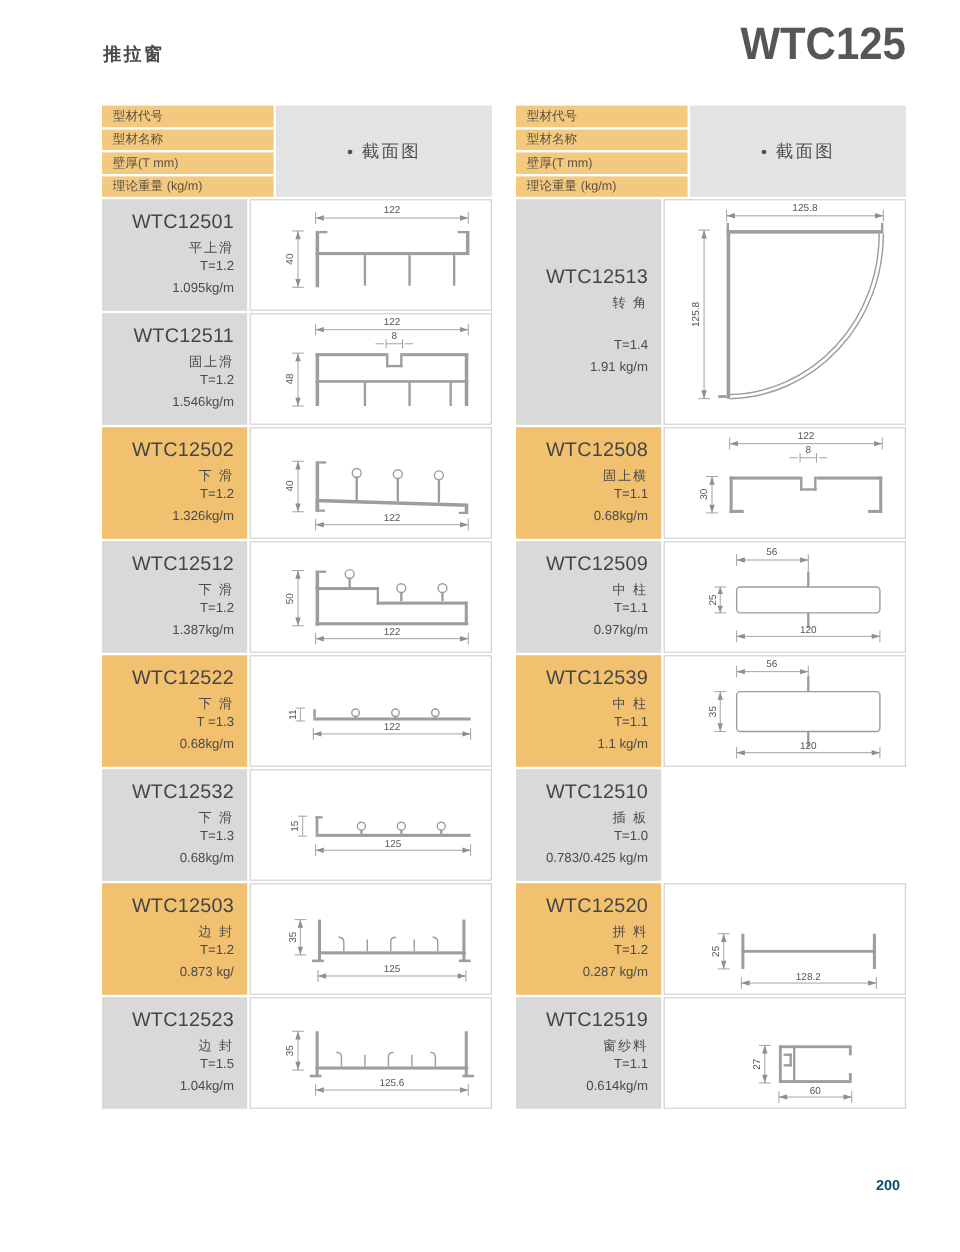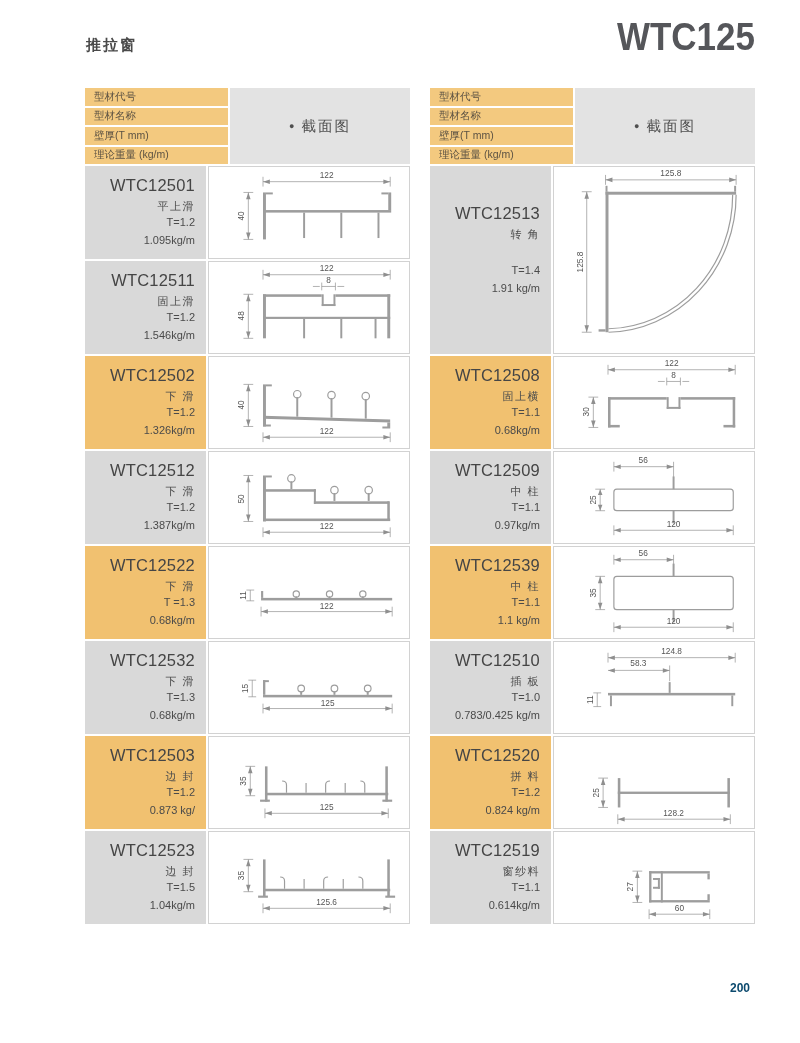--- a/index.html
+++ b/index.html
@@ -20,21 +20,21 @@
             font-size:14.5px;color:#4f4f4f;letter-spacing:2px;}
   .hsection .bullet{font-size:9px;margin-right:7px;letter-spacing:0;}
   .row{display:flex;gap:2px;margin-bottom:2px;height:93px;}
   .row.tall{height:188px;}
   .info{width:121px;padding:10px 11px 0 11px;box-sizing:border-box;display:flex;flex-direction:column;}
   .info.gray{background:#d9d9d9;}
   .info.orange{background:#f1c170;}
   .code{font-size:16.5px;color:#454545;letter-spacing:.2px;}
   .pname{font-size:11px;color:#4c4c4c;margin-top:4px;letter-spacing:1.5px;}
   .specs{margin-top:auto;margin-bottom:13px;font-size:11px;color:#4a4a4a;line-height:1.6;}
-  .row.tall .info{padding-top:38px;}
+  .row.tall .info{padding-top:56px;}
   .row.tall .specs{margin-top:20px;margin-bottom:auto;}
   .diag{flex:1;background:#fff;border:1px solid #d2d2d2;box-sizing:border-box;}
   .diag svg{width:100%;height:100%;display:block;}
   .p{fill:#9d9d9d;}
   .ps{fill:none;stroke:#9d9d9d;stroke-width:1.2;}
   .dl{stroke:#8f8f8f;stroke-width:.7;fill:none;}
   .ar{fill:#8f8f8f;}
   .dt{font-family:"Liberation Sans",sans-serif;font-size:8.5px;fill:#555;text-anchor:middle;}
   .pagenum{position:absolute;right:50px;bottom:48px;font-size:12px;font-weight:bold;color:#0c4a6e;}
 </style>
@@ -440,45 +440,29 @@
 
     <div class="row">
      <div class="info gray">
       <div class="code">WTC12510</div>
       <div class="pname">插 板</div>
       <div class="specs">
        <div>T=1.0</div>
        <div>0.783/0.425 kg/m</div>
       </div>
      </div>
-     <div class="diag">
-      <svg viewBox="0 0 202 93">
-       <path class="dl" d="M54 16 H184 M54 11 v10 M184 11 v10"></path>
-       <path class="ar" d="M54 16 l7 -2.3 v4.6 z M184 16 l-7 -2.3 v4.6 z"></path>
-       <text class="dt" x="119" y="12">124.8</text>
-       <path class="dl" d="M54 29 H117 M117 24 v16"></path>
-       <path class="ar" d="M54 29 l7 -2.3 v4.6 z M117 29 l-7 -2.3 v4.6 z"></path>
-       <text class="dt" x="85" y="25">58.3</text>
-       <rect class="p" x="54" y="52" width="130" height="2.6"></rect>
-       <rect class="p" x="116" y="41" width="2" height="11"></rect>
-       <rect class="p" x="56" y="54.6" width="2" height="11"></rect>
-                <rect class="p" x="180" y="54.6" width="2" height="11"></rect>
-       <path class="dl" d="M43 52 V66 M39 52 h8 M39 66 h8"></path>
-       <text class="dt" transform="rotate(-90 39 59)" x="39" y="59">11</text>
-      </svg>
-     </div>
     </div>
 
     <div class="row">
      <div class="info orange">
       <div class="code">WTC12520</div>
       <div class="pname">拼 料</div>
       <div class="specs">
        <div>T=1.2</div>
-       <div>0.824 kg/m</div>
+       <div>0.287 kg/m</div>
       </div>
      </div>
      <div class="diag">
       <svg viewBox="0 0 202 93">
        <rect class="p" x="64" y="42" width="2.6" height="30"></rect>
                 <rect class="p" x="176" y="42" width="2.6" height="30"></rect>
        <rect class="p" x="64" y="55.8" width="114.6" height="2.4"></rect>
        <path class="dl" d="M49 42 V72 M44 42 h10 M44 72 h10"></path>
        <path class="ar" d="M49 42 l-2.3 7 h4.6 z M49 72 l-2.3 -7 h4.6 z"></path>
        <text class="dt" transform="rotate(-90 45 57)" x="45" y="57">25</text>

